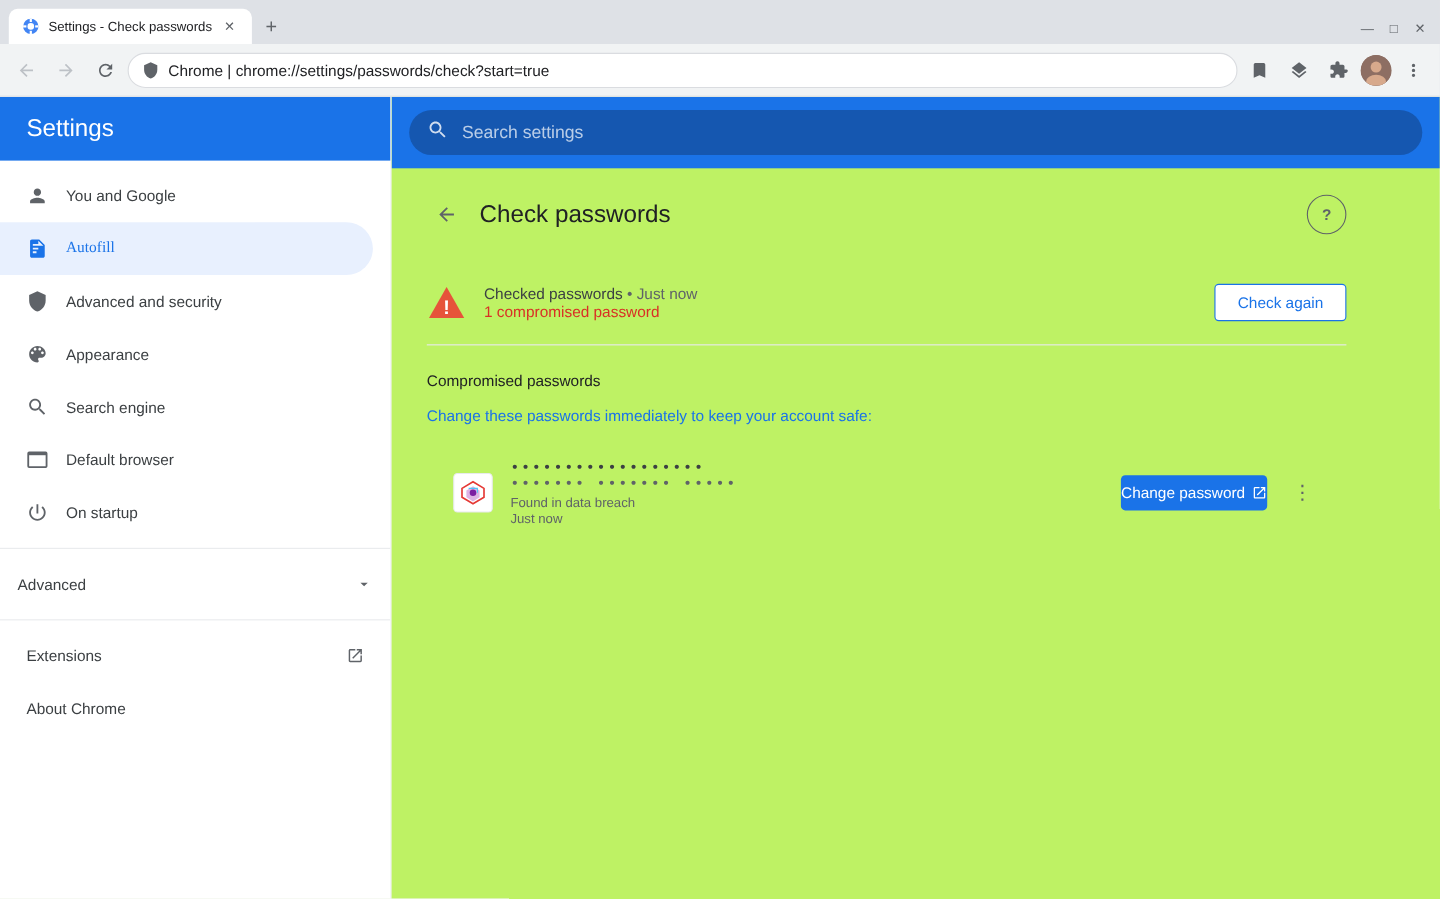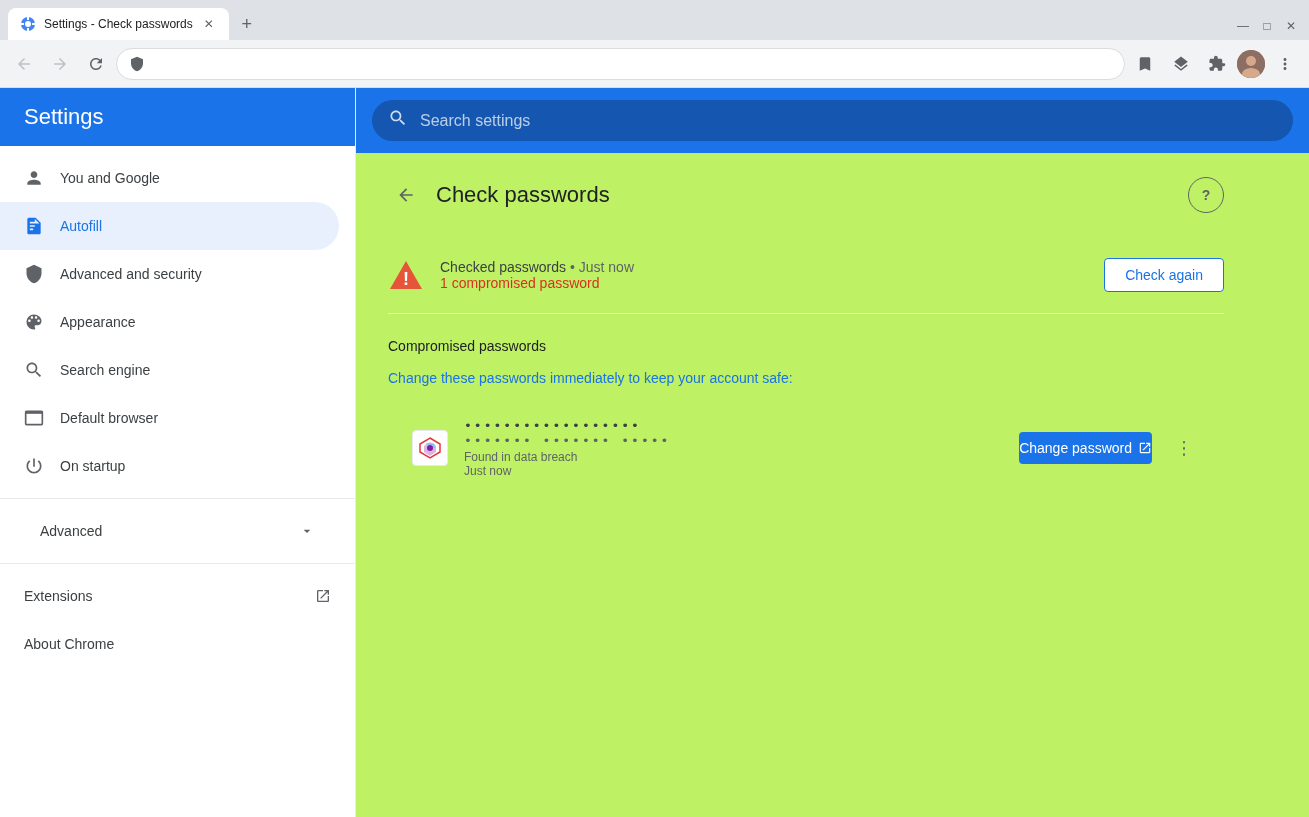--- a/index.html
+++ b/index.html
@@ -27,26 +27,26 @@
 
     
     .app { display: flex; flex: 1; background: #fff; overflow: hidden; }
 
     
     .sidebar { width: 356px; background: #fff; border-right: 1px solid #e8eaed; overflow-y: auto; flex-shrink: 0; }
     .sidebar-header { background: #1a73e8; color: #fff; padding: 16px 24px; font-size: 22px; font-weight: 400; }
     .sidebar-nav { padding: 8px 0; }
     .nav-item { display: flex; align-items: center; padding: 0 24px; height: 48px; cursor: pointer; gap: 16px; border-radius: 0 24px 24px 0; margin-right: 16px; }
     .nav-item.active { background: #e8f0fe; }
-    .nav-item.active .nav-label { color: #1a73e8; font-weight: 500; }
+    .nav-item.active .nav-label { color: #1a73e8; font-weight: 500; font-family: Liberation Serif, serif; }
     .nav-icon { width: 20px; height: 20px; display: flex; align-items: center; justify-content: center; color: #5f6368; flex-shrink: 0; }
     .nav-item.active .nav-icon { color: #1a73e8; }
     .nav-label { font-size: 14px; color: #3c4043; }
     .sidebar-divider { height: 1px; background: #e8eaed; margin: 8px 0; }
-    .advanced-row { display: flex; align-items: center; padding: 0 40px; height: 48px; cursor: pointer; gap: 16px; justify-content: flex-end; }
+    .advanced-row { display: flex; align-items: center; padding: 0 16px; height: 48px; cursor: pointer; gap: 16px; justify-content: flex-end; }
     .advanced-label { font-size: 14px; color: #3c4043; }
     .chevron { color: #5f6368; font-size: 12px; margin-left: auto; }
     .extensions-row { display: flex; align-items: center; padding: 0 24px; height: 48px; cursor: pointer; }
     .ext-label { font-size: 14px; color: #3c4043; flex: 1; }
     .about-row { display: flex; align-items: center; padding: 0 24px; height: 48px; cursor: pointer; }
     .about-label { font-size: 14px; color: #3c4043; }
 
     
     .main-content { flex: 1; background: #bef264; overflow-y: auto; }
     .search-bar { background: #1a73e8; padding: 12px 16px; }
@@ -127,20 +127,23 @@
     <div class="nav-btn">
       <svg width="18" height="18" viewBox="0 0 24 24" fill="#5f6368">
           <path d="M17.65 6.35C16.2 4.9 14.21 4 12 4c-4.42 0-7.99 3.58-7.99 8s3.57 8 7.99 8c3.73 0 6.84-2.55 7.73-6h-2.08c-.82 2.33-3.04 4-5.65 4-3.31 0-6-2.69-6-6s2.69-6 6-6c1.66 0 3.14.69 4.22 1.78L13 11h7V4l-2.35 2.35z"></path>
         </svg>
     </div>
     <div class="address-bar">
 
       <svg width="16" height="16" viewBox="0 0 24 24" fill="#5f6368">
         <path d="M12 1L3 5v6c0 5.55 3.84 10.74 9 12 5.16-1.26 9-6.45 9-12V5l-9-4z"></path>
       </svg>
+      <span class="address-text">
+        <span>Chrome  |  chrome://</span><span style="font-weight:500">settings</span><span>/passwords/check?start=true</span>
+      </span>
     </div>
     <div class="toolbar-actions">
       <div class="nav-btn">
         <svg width="18" height="18" viewBox="0 0 24 24" fill="#5f6368">
             <path d="M17 3H7c-1.1 0-1.99.9-1.99 2L5 21l7-3 7 3V5c0-1.1-.9-2-2-2z"></path>
           </svg>
       </div>
       <div class="nav-btn">
         <svg width="18" height="18" viewBox="0 0 24 24" fill="#5f6368">
             <path d="M11.99 18.54l-7.37-5.73L3 14.07l9 7 9-7-1.63-1.27-7.38 5.74zM12 16l7.36-5.73L21 9l-9-7-9 7 1.63 1.27L12 16z"></path>

